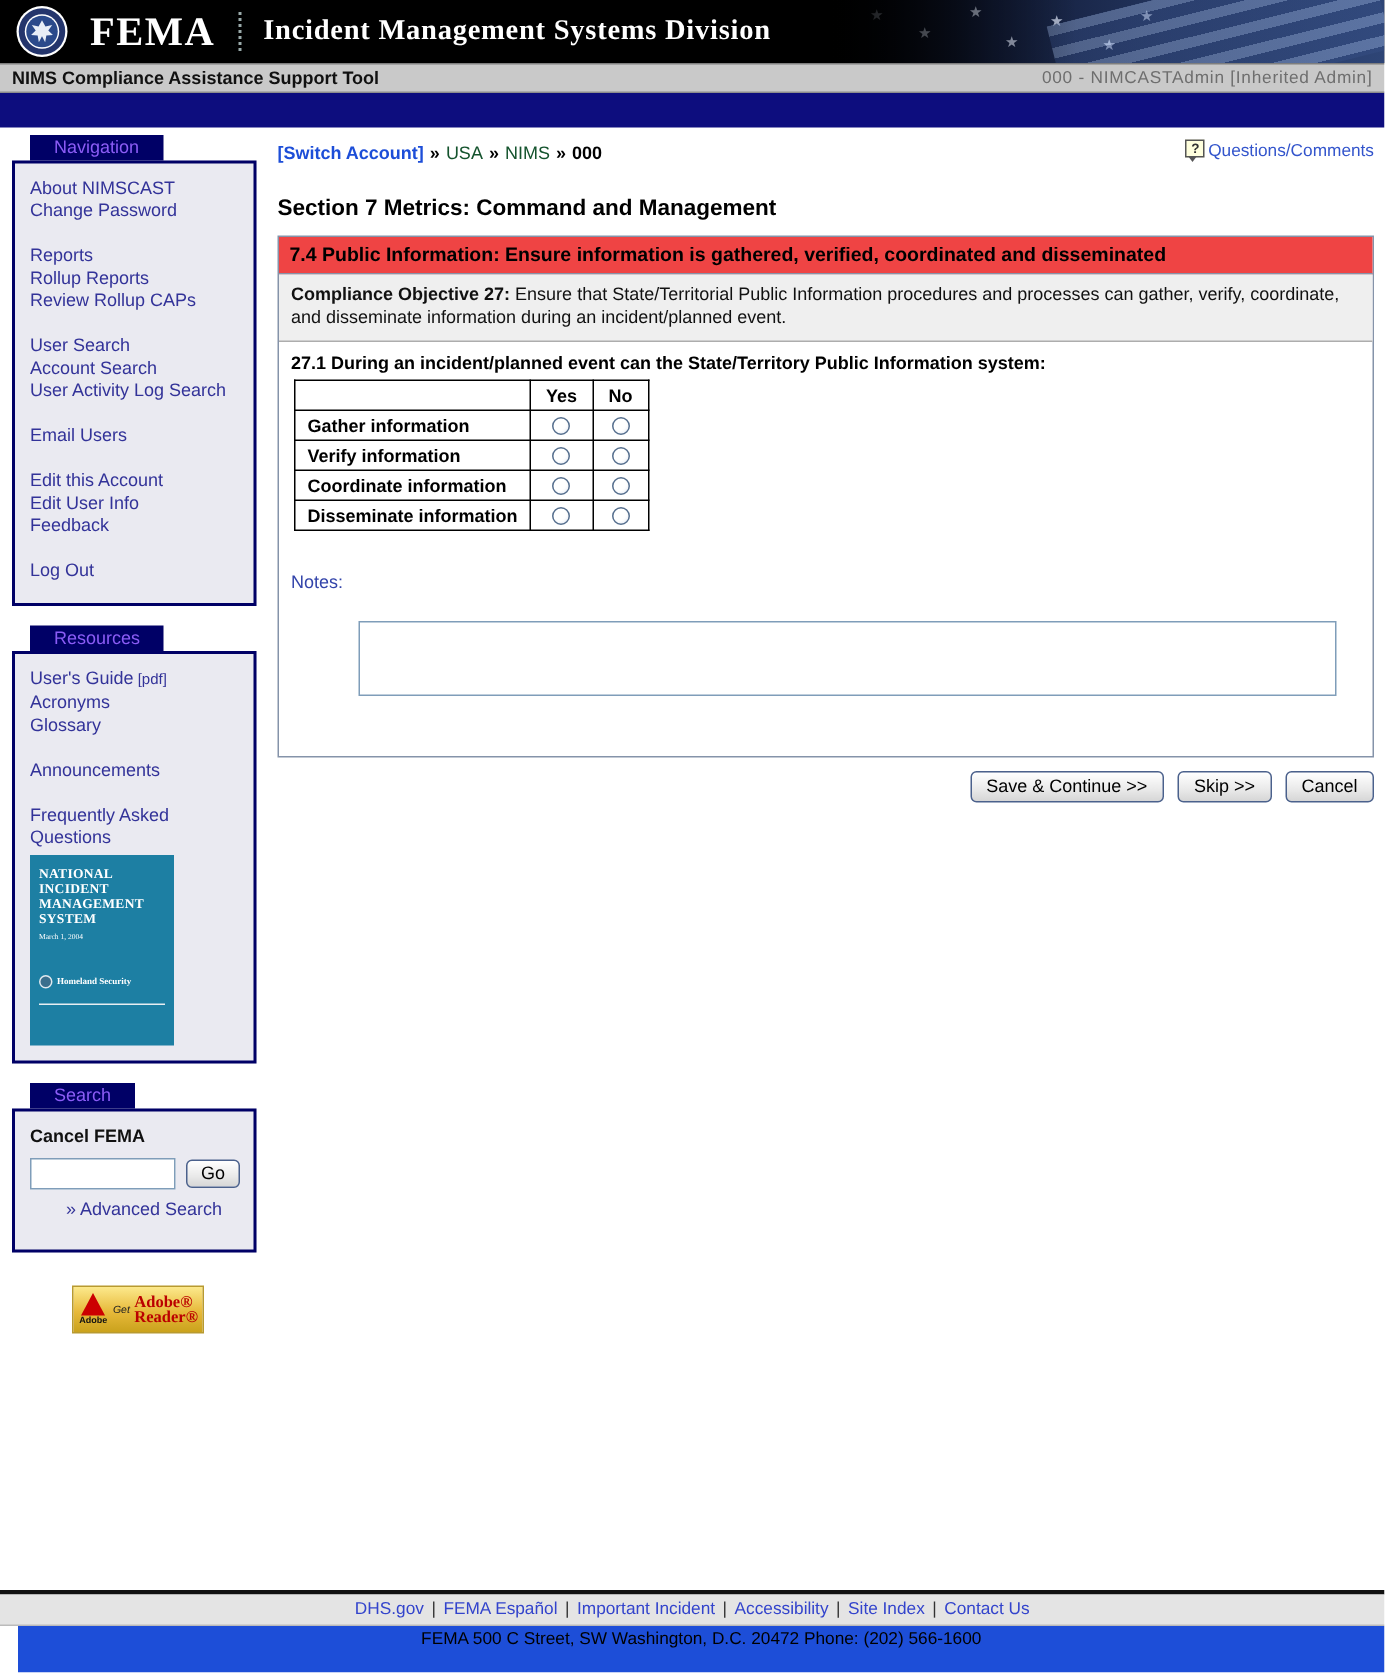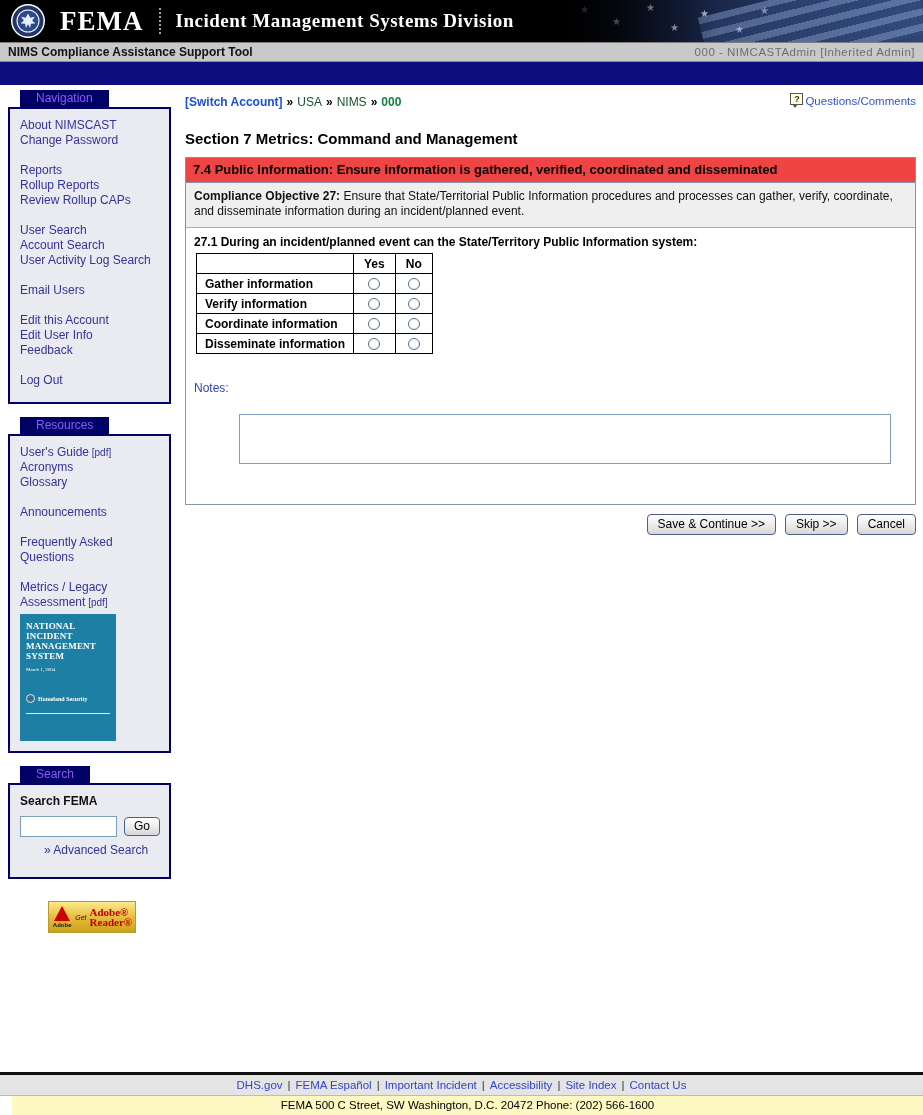--- a/index.html
+++ b/index.html
@@ -122,21 +122,21 @@
   .adobe-brand {
     font-family: "Liberation Serif", serif; color: #b00; font-weight: bold;
     font-size: 11px; line-height: 10px;
   }
 
   
   .crumb-row { display: flex; justify-content: space-between; align-items: flex-start; font-size: 12px; padding-top: 2px; }
   .crumb a.switch { color: #1d4ed8; font-weight: bold; }
   .crumb a.trail { color: #14532d; }
   .crumb .sep { color: #000; font-weight: bold; margin: 0 4px; }
-  .crumb .current { color: #15803d; font-weight: bold; margin-top: 28px; }
+  .crumb .current { color: #000000; font-weight: bold; margin-top: 28px; }
   .qc-link { display: flex; align-items: flex-start; gap: 2px; color: #3355cc; font-size: 11.5px; }
   .q-icon {
     width: 13px; height: 12px; border: 1px solid #555; background: #ffffdd;
     font-size: 9px; font-weight: bold; color: #333; text-align: center; line-height: 11px;
     display: inline-block; position: relative; margin-top: -2px;
   }
   .q-icon::after {
     content: ""; position: absolute; left: 1px; bottom: -4px;
     border-left: 3px solid transparent; border-right: 3px solid transparent; border-top: 4px solid #555;
   }
@@ -181,21 +181,21 @@
 
   
   .footer { position: absolute; left: 0; right: 0; bottom: 0; }
   .footer-black { height: 3px; background: #111; }
   .footer-links {
     background: #e4e4e4; border-bottom: 1px solid #bbb; height: 21px;
     display: flex; align-items: center; justify-content: center; font-size: 11.5px;
   }
   .footer-links a { color: #3344cc; }
   .footer-links .sep { color: #333; margin: 0 5px; }
-  .footer-address { text-align: center; font-size: 11.5px; color: #000; padding: 3px 0 4px 0; background: #fef9c3; margin-left: 12px; }
+  .footer-address { text-align: center; font-size: 11.5px; color: #000; padding: 3px 0 16px 0; background: #1d4ed8; margin-left: 12px; }
 </style>
 </head>
 <body>
 
 <div class="top-header">
   <div class="flag-art">
     <span class="flag-star" style="left:30px;top:4px;">★</span>
     <span class="flag-star" style="left:62px;top:16px;">★</span>
     <span class="flag-star" style="left:96px;top:2px;">★</span>
     <span class="flag-star" style="left:120px;top:22px;">★</span>
@@ -266,40 +266,37 @@
               <a class="side-link">User's Guide<span class="suffix"> [pdf]</span></a>
               <a class="side-link">Acronyms</a>
               <a class="side-link">Glossary</a>
             </div>
             <div class="side-group">
               <a class="side-link">Announcements</a>
             </div>
             <div class="side-group">
               <a class="side-link">Frequently Asked Questions</a>
             </div>
-            <div class="side-group">
-              <a class="side-link">Metrics / Legacy Assessment<span class="suffix"> [pdf]</span></a>
-            </div>
           </div>
         <div class="nims-cover">
           <div class="nims-cover-title">NATIONAL INCIDENT MANAGEMENT SYSTEM</div>
           <div class="nims-cover-date">March 1, 2004</div>
           <div class="nims-agency">
             <span class="nims-agency-seal"></span>
             <span class="nims-agency-name">Homeland Security</span>
           </div>
           <div class="nims-line"></div>
         </div>
       </div>
     </div>
 
     <div class="side-section search-section">
       <div class="side-tab">Search</div>
       <div class="side-box">
-        <div class="search-label">Search FEMA</div>
+        <div class="search-label">Cancel FEMA</div>
         <div class="search-row">
           <input class="search-input" type="text" value="" style="">
           <button class="btn go-btn">Go</button>
         </div>
         <a class="advanced-link">» Advanced Search</a>
       </div>
     </div>
 
     <div class="adobe-badge">
       <span class="adobe-a-col">

